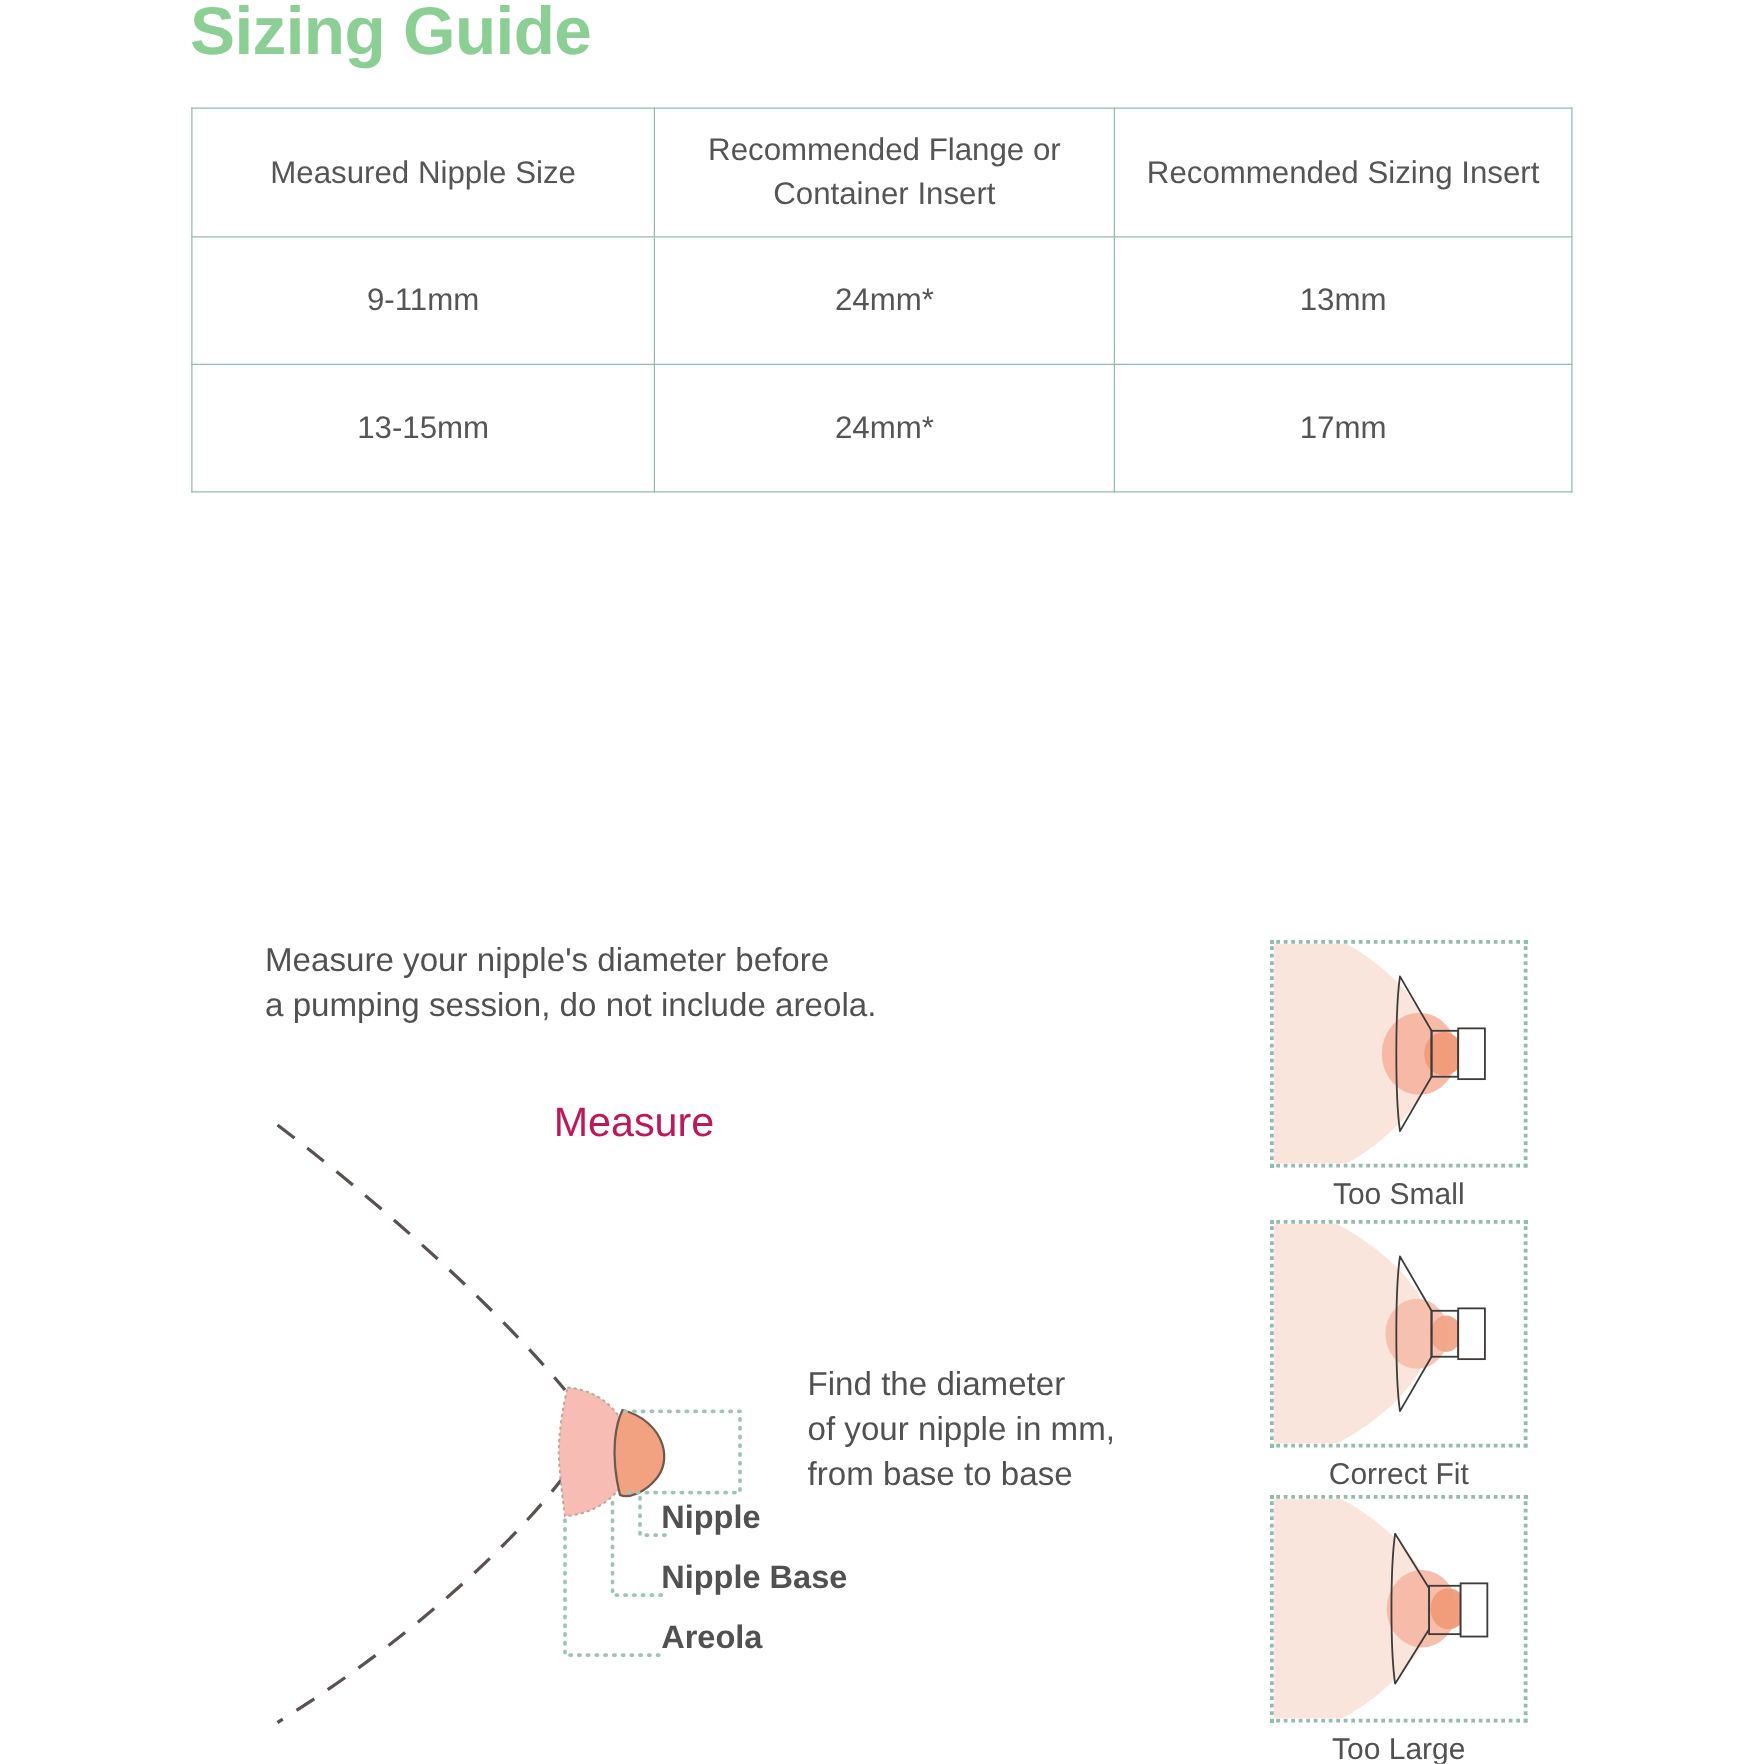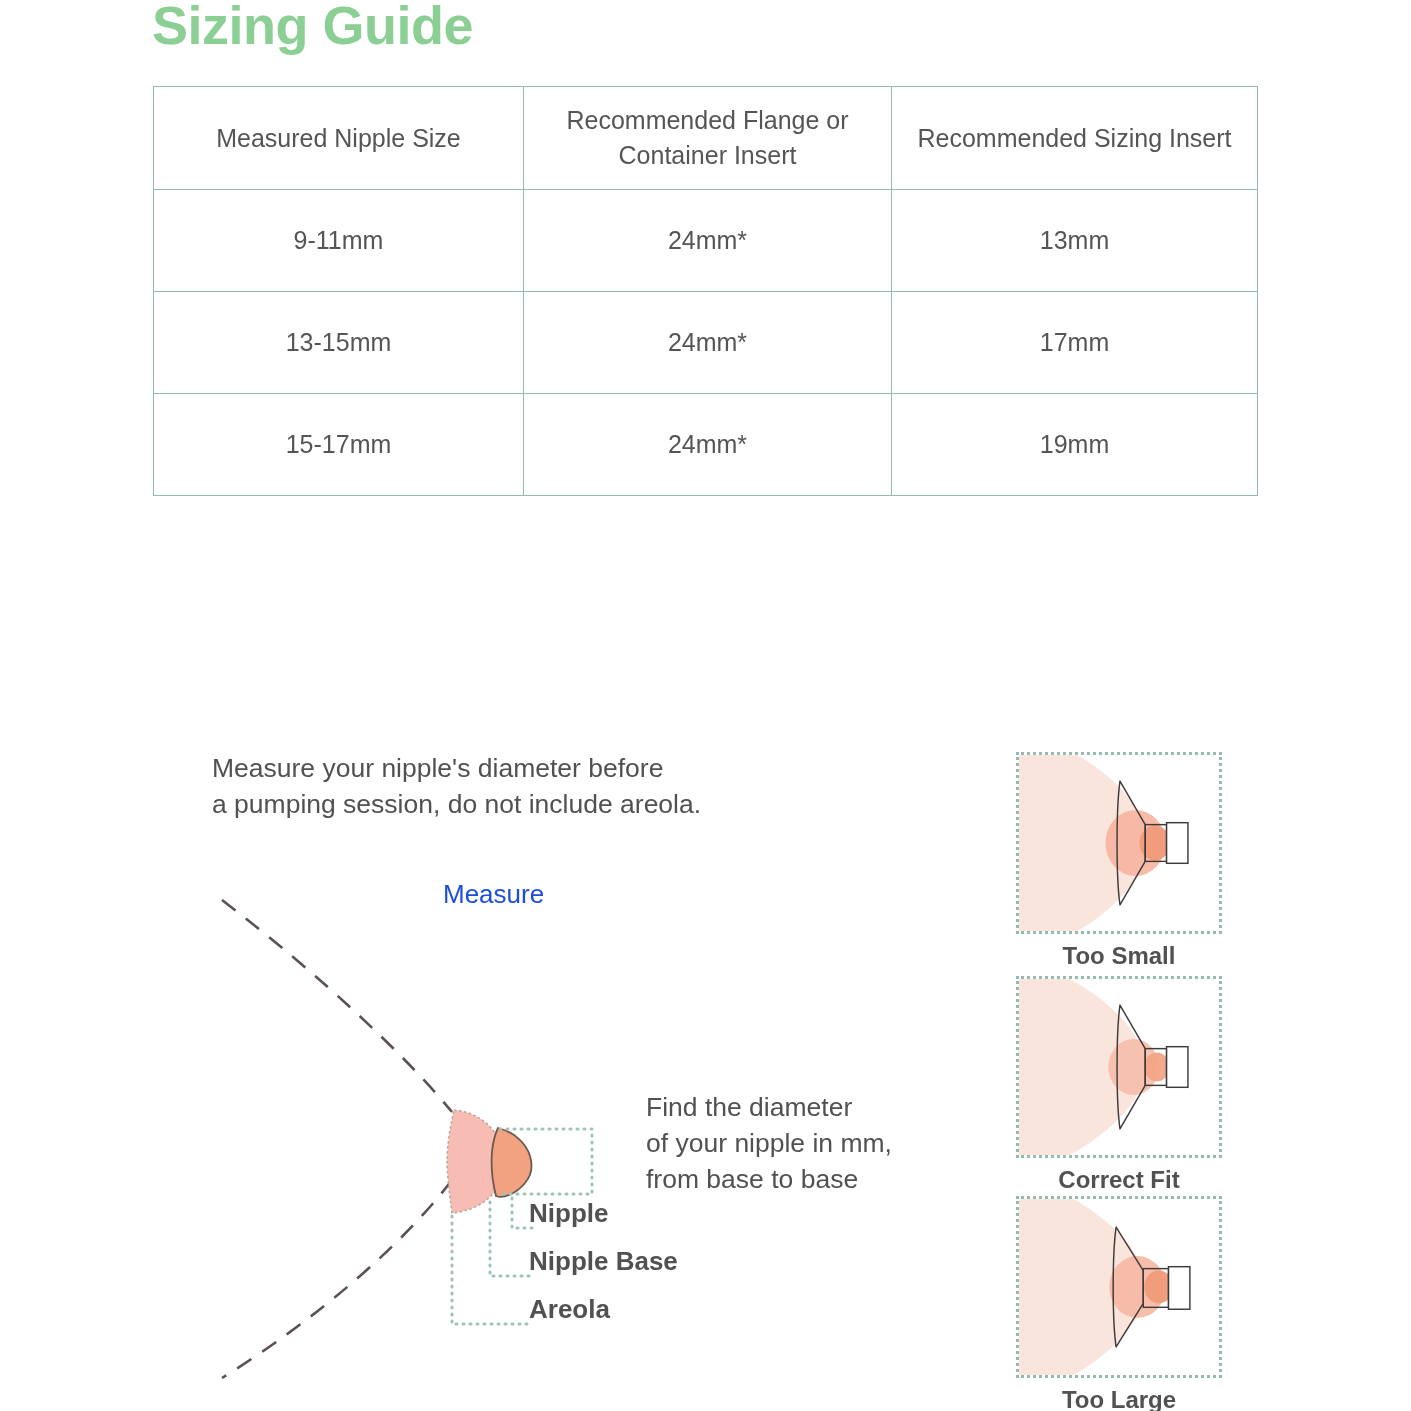--- a/index.html
+++ b/index.html
@@ -65,22 +65,22 @@
     line-height: 1.36;
     color: #515151;
     white-space: pre-line;
   }
 
   
   #measure-heading {
     position: absolute;
     left: 443px;
     top: 879px;
-    font-size: 26px;
-    color: #1d4ed8;
+    font-size: 33px;
+    color: #be185d;
   }
 
   
   #diameter-note {
     position: absolute;
     left: 646px;
     top: 1089px;
     font-size: 26.5px;
     line-height: 1.36;
     color: #515151;
@@ -121,21 +121,20 @@
     box-sizing: border-box;
     position: relative;
     overflow: hidden;
     background: #ffffff;
   }
   .fit-caption {
     text-align: center;
     font-size: 24px;
     color: #515151;
     margin-top: 8px;
-    font-weight: bold;
   }
   #fit-panel-0 { top: 752px; }
   #fit-panel-1 { top: 976px; }
   #fit-panel-2 { top: 1196px; }
 
   .fit-svg { display: block; width: 100%; height: 100%; }
 </style>
 </head>
 <body>
 
@@ -160,25 +159,20 @@
     <tr>
       <td>9-11mm</td>
       <td>24mm*</td>
       <td>13mm</td>
     </tr>
     <tr>
       <td>13-15mm</td>
       <td>24mm*</td>
       <td>17mm</td>
     </tr>
-    <tr>
-      <td>15-17mm</td>
-      <td>24mm*</td>
-      <td>19mm</td>
-    </tr>
   </tbody>
 </table>
 
 <div id="measure-instruction">Measure your nipple's diameter before
 a pumping session, do not include areola.</div>
 
 <div id="measure-heading">Measure</div>
 
 <div id="diameter-note">Find the diameter
 of your nipple in mm,

